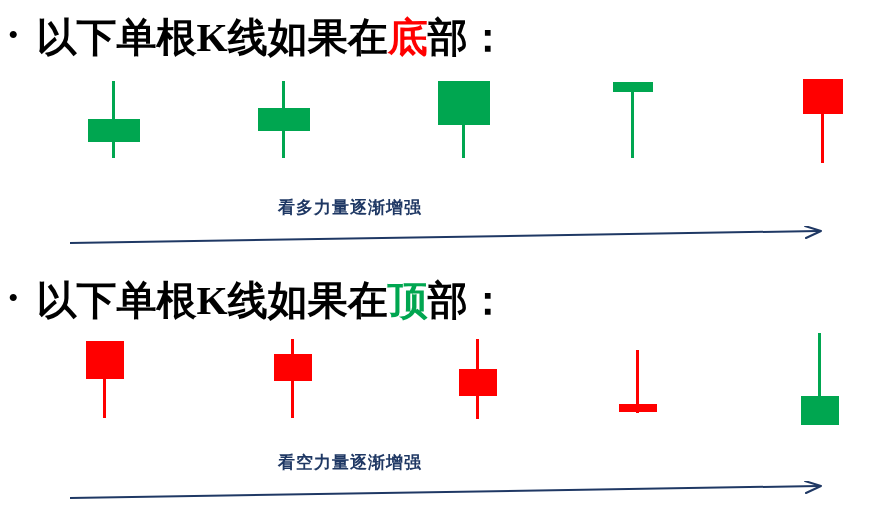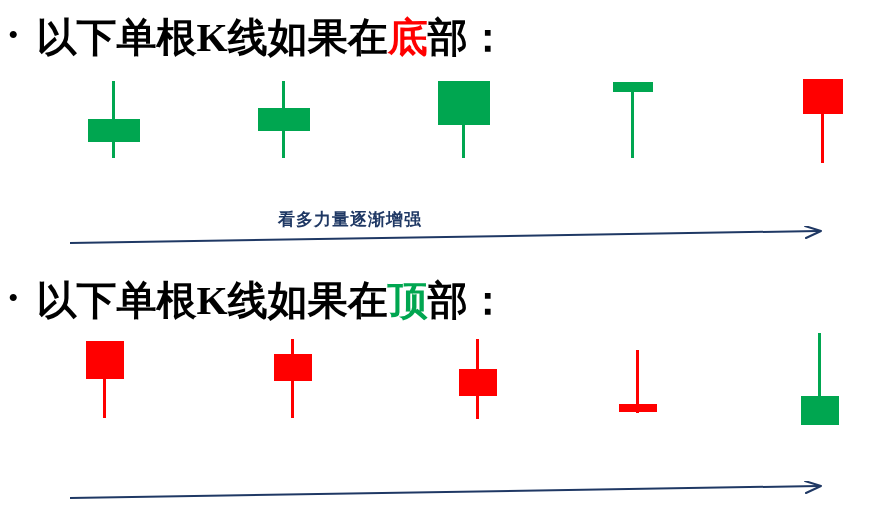--- a/index.html
+++ b/index.html
@@ -48,21 +48,20 @@
 
   
   .caption{
     position:absolute;
     font-size:17px;
     font-weight:bold;
     color:#1F3864;
     letter-spacing:1px;
     white-space:nowrap;
     font-family:"Liberation Serif","DejaVu Serif",serif;
-    margin-top:12px;
   }
   #caption-bull{left:278px;top:196px;}
   #caption-bear{left:278px;top:451px;}
 
   .arrow-wrap{position:absolute;left:70px;width:760px;height:22px;}
   #arrow-bull{top:226px;}
   #arrow-bear{top:481px;}
   .arrow-wrap svg{display:block;width:760px;height:22px;}
 </style>
 </head>
@@ -142,20 +141,21 @@
       <div class="wick" style="left:17px;top:23px;height:63px;background:#FF0000;"></div>
       <div class="body" style="left:0px;top:77px;width:38px;height:8px;background:#FF0000;"></div>
     </div>
 
     <div class="candle" style="left:801px;width:38px;">
       <div class="wick" style="left:17px;top:6px;height:75px;background:#00A650;"></div>
       <div class="body" style="left:0px;top:69px;width:38px;height:29px;background:#00A650;"></div>
     </div>
   </div>
 
+  <div class="caption" id="caption-bear">看空力量逐渐增强</div>
 
   <div class="arrow-wrap" id="arrow-bear">
     <svg viewBox="0 0 760 22" xmlns="http://www.w3.org/2000/svg">
       <line x1="0" y1="17" x2="748" y2="5" stroke="#1F3864" stroke-width="2"></line>
       <polyline points="735,0 751,5 736,12" fill="none" stroke="#1F3864" stroke-width="2" stroke-linecap="round" stroke-linejoin="round"></polyline>
     </svg>
   </div>
 
 </div>
 

